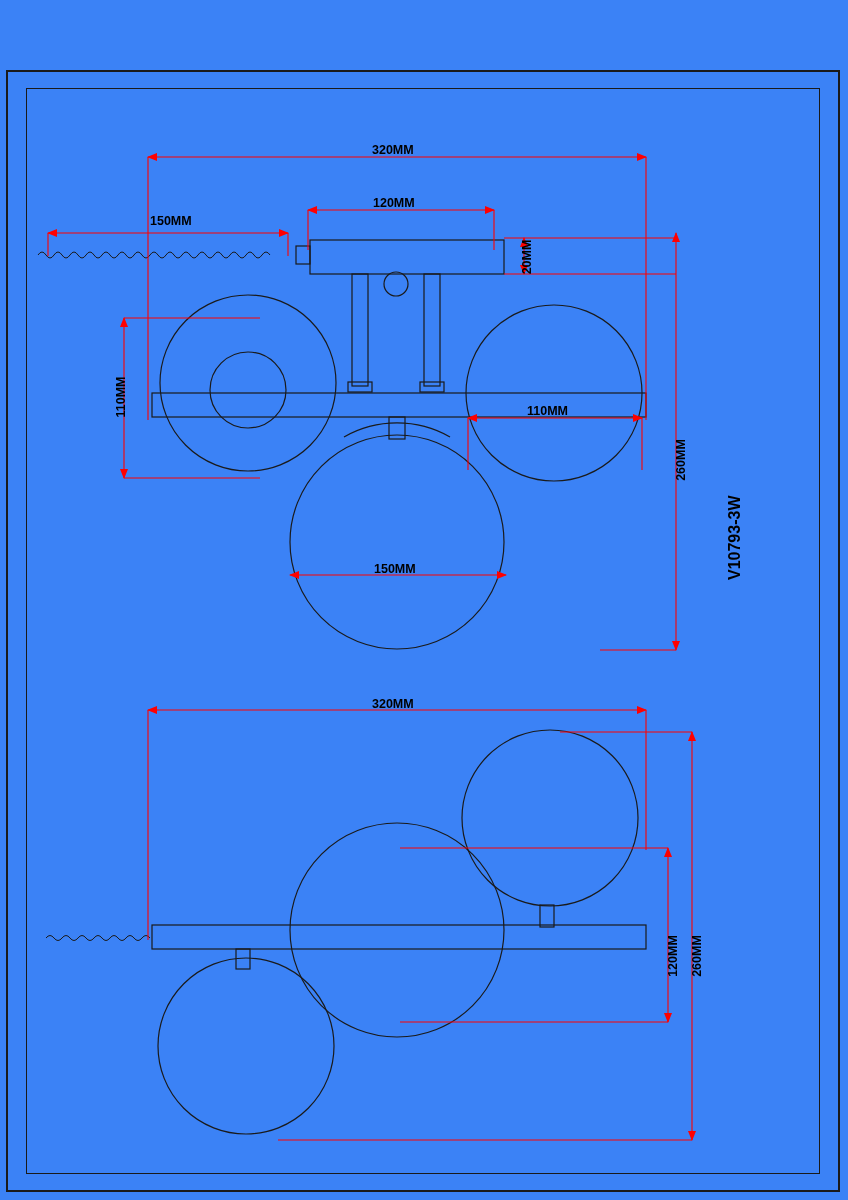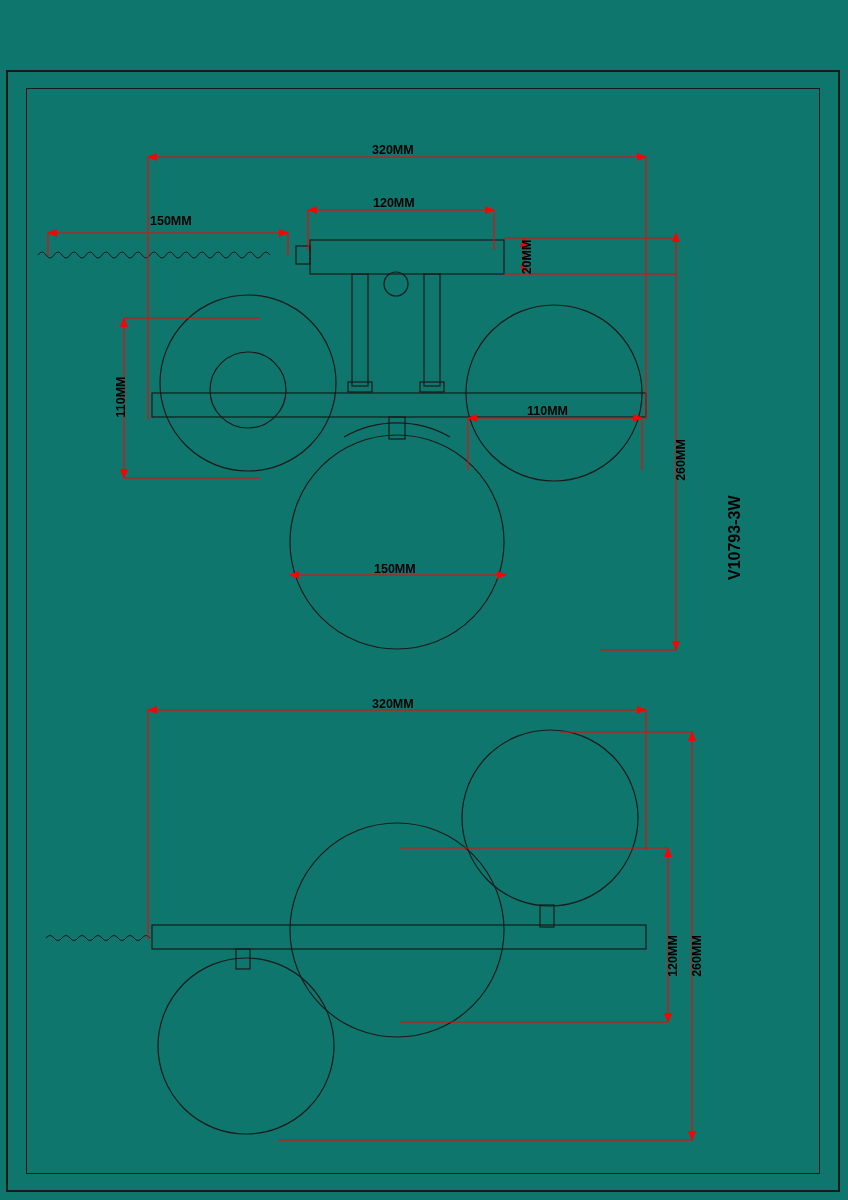--- a/index.html
+++ b/index.html
@@ -1,17 +1,17 @@
 <!DOCTYPE html>
 <html><head>
 <meta charset="utf-8">
 <style>
   html,body{margin:0;padding:0;background:#ffffff;}
   body{width:848px;height:1200px;font-family:"Liberation Sans",sans-serif;}
-  #sheet{position:relative;width:848px;height:1200px;overflow:hidden;background:#0f766e;}
+  #sheet{position:relative;width:848px;height:1200px;overflow:hidden;background:#3b82f6;}
   .frame-outer{position:absolute;left:6px;top:70px;width:834px;height:1122px;border:2px solid #1a1a1a;box-sizing:border-box;}
   .frame-inner{position:absolute;left:26px;top:88px;width:794px;height:1086px;border:1px solid #1a1a1a;box-sizing:border-box;}
   svg{position:absolute;left:0;top:0;width:848px;height:1200px;}
   .dimlabel{position:absolute;font-family:"Liberation Sans",sans-serif;font-size:12.5px;font-weight:bold;color:#000;letter-spacing:0px;white-space:nowrap;}
   .vert{transform-origin:center center;}
   .partno{position:absolute;font-family:"Liberation Sans",sans-serif;font-size:16px;font-weight:bold;color:#000;white-space:nowrap;}
 </style>
 </head>
 <body>
 

